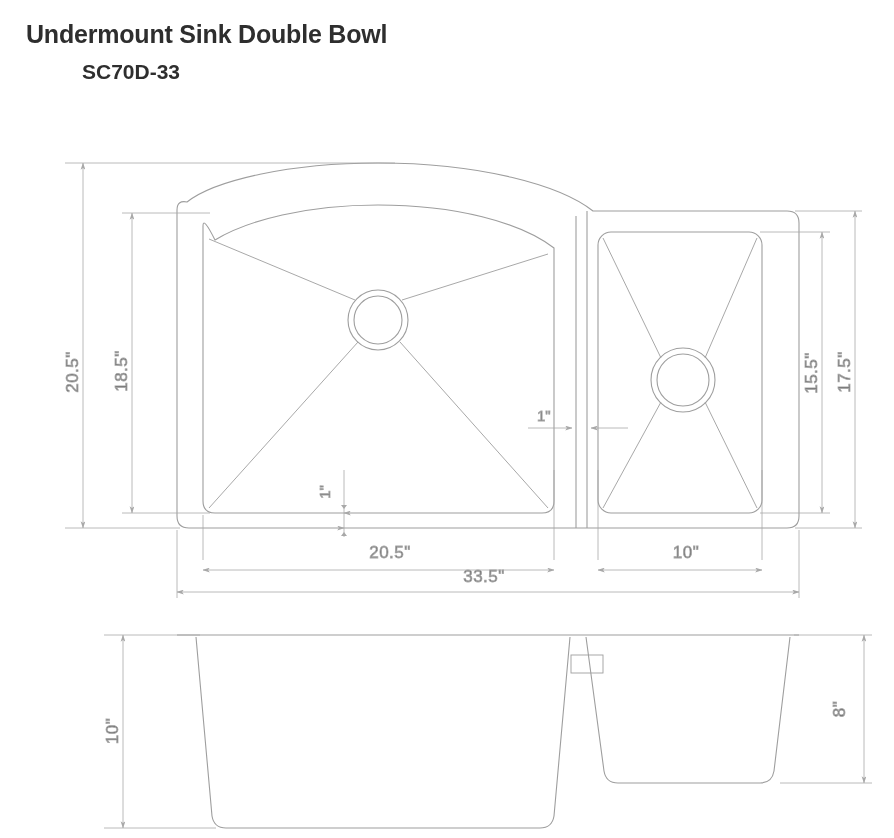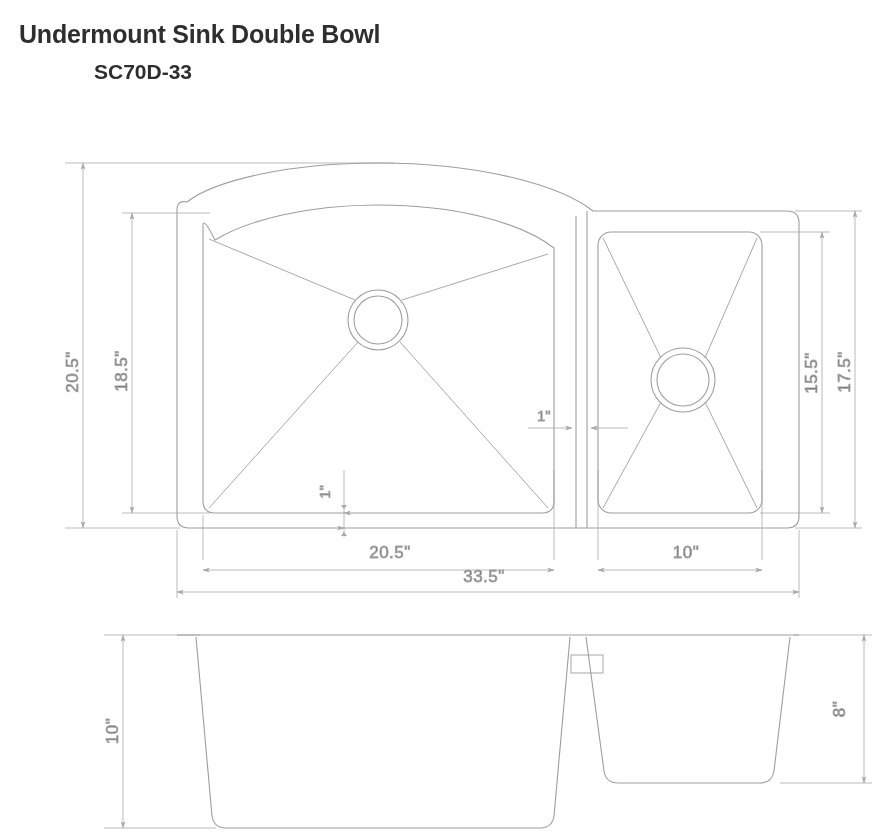--- a/index.html
+++ b/index.html
@@ -24,31 +24,31 @@
   }
   .title-block {
     position: absolute;
     left: 0;
     top: 0;
     width: 894px;
     padding: 0;
   }
   .doc-title {
     position: absolute;
-    left: 19px;
+    left: 26px;
     top: 20px;
     font-size: 25px;
     font-weight: bold;
     letter-spacing: -0.2px;
     color: #2e2e2e;
     white-space: nowrap;
   }
   .doc-model {
     position: absolute;
-    left: 94px;
+    left: 82px;
     top: 60px;
     font-size: 21px;
     font-weight: bold;
     letter-spacing: 0px;
     color: #2e2e2e;
     white-space: nowrap;
   }
   #drawing-svg {
     position: absolute;
     left: 0;

